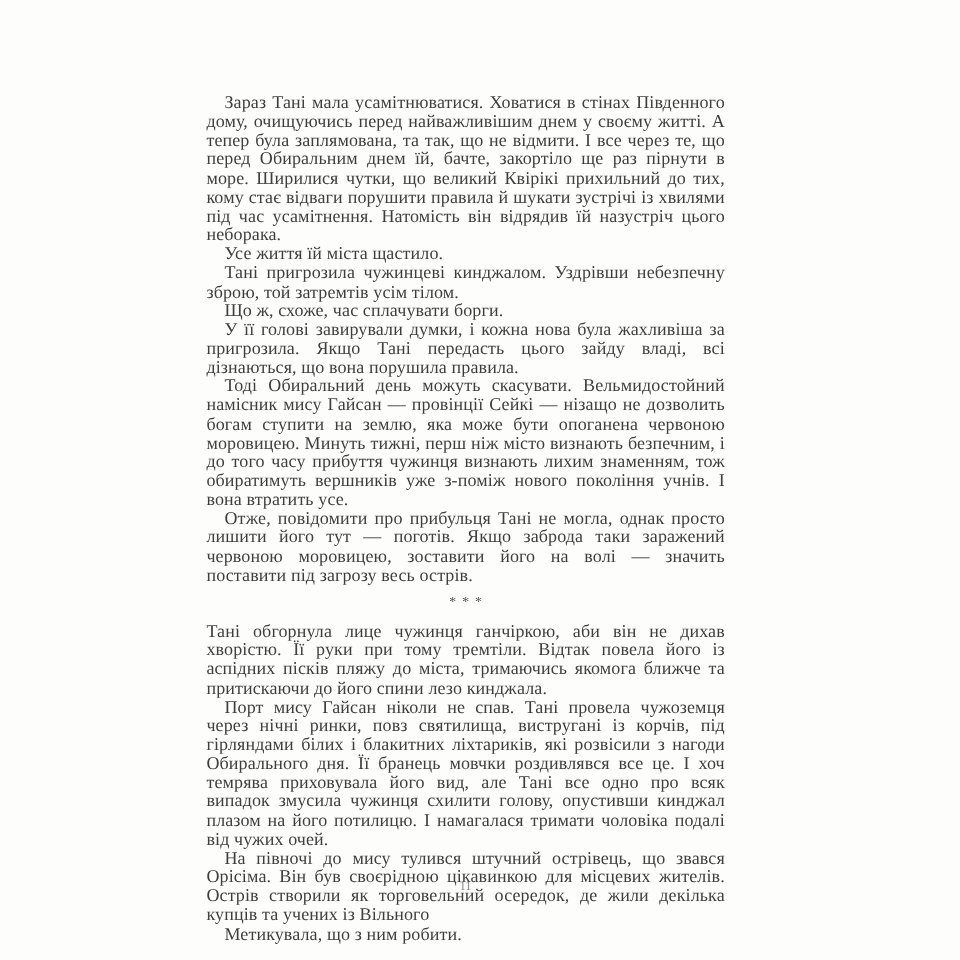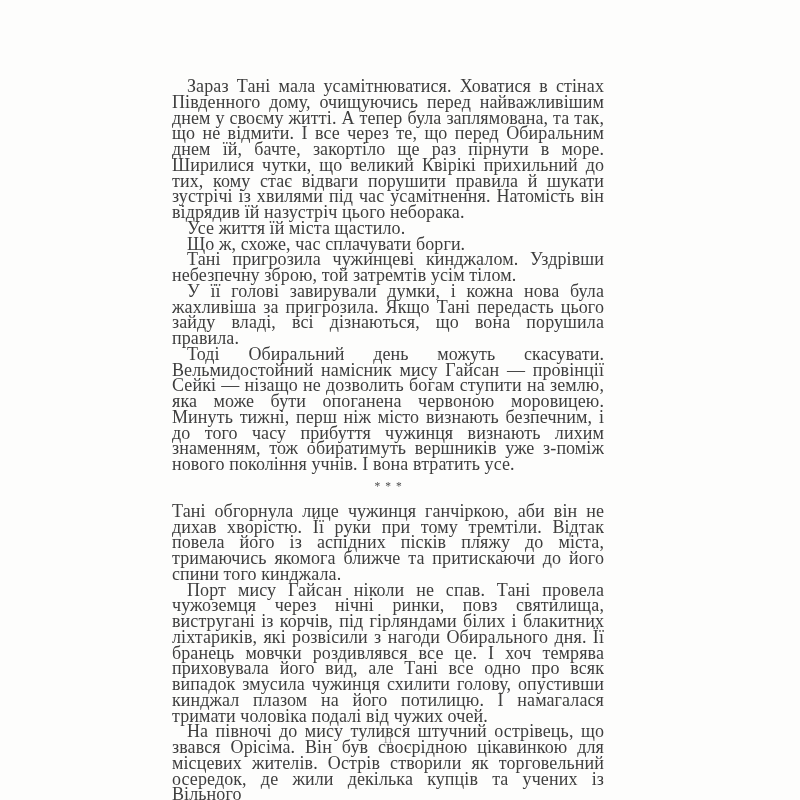--- a/index.html
+++ b/index.html
@@ -16,21 +16,21 @@
   }
   .text-block {
     position: absolute;
     left: 172px;
     top: 79px;
     width: 432px;
   }
   p.para {
     margin: 0;
     padding: 0;
-    font-size: 18px;
+    font-size: 15px;
     line-height: 15.75px;
     text-align: justify;
     text-indent: 15px;
     color: #3e3e3e;
     letter-spacing: 0.1px;
   }
   p.para.flush {
     text-indent: 0;
   }
   .separator {
@@ -55,28 +55,29 @@
 </style>
 </head>
 <body>
 
 <div>
 
   <main class="text-block">
 
     <p class="para">Зараз Тані мала усамітнюватися. Ховатися в стінах Південного дому, очищуючись перед найважливішим днем у своєму житті. А тепер була заплямована, та так, що не відмити. І все через те, що перед Обиральним днем їй, бачте, закортіло ще раз пірнути в море. Ширилися чутки, що великий Квірікі прихильний до тих, кому стає відваги порушити правила й шукати зустрічі із хвилями під час усамітнення. Натомість він відрядив їй назустріч цього неборака.</p>
     <p class="para">Усе життя їй міста щастило.</p>
+    <p class="para">Тані пригрозила чужинцеві кинджалом. Уздрівши небезпечну зброю, той затремтів усім тілом.</p>
     <p class="para">Що ж, схоже, час сплачувати борги.</p>
-    <p class="para">Тані пригрозила чужинцеві кинджалом. Уздрівши небезпечну зброю, той затремтів усім тілом.</p>
     <p class="para">У її голові завирували думки, і кожна нова була жахливіша за пригрозила. Якщо Тані передасть цього зайду владі, всі дізнаються, що вона порушила правила.</p>
     <p class="para">Тоді Обиральний день можуть скасувати. Вельмидостойний намісник мису Гайсан — провінції Сейкі — нізащо не дозволить богам ступити на землю, яка може бути опоганена червоною моровицею. Минуть тижні, перш ніж місто визнають безпечним, і до того часу прибуття чужинця визнають лихим знаменням, тож обиратимуть вершників уже з-поміж нового покоління учнів. І вона втратить усе.</p>
+    <p class="para">Отже, повідомити про прибульця Тані не могла, однак просто лишити його тут — поготів. Якщо заброда таки заражений червоною моровицею, зоставити його на волі — значить поставити під загрозу весь острів.</p>
 
     <div class="separator">***</div>
 
-    <p class="para flush">Тані обгорнула лице чужинця ганчіркою, аби він не дихав хворістю. Її руки при тому тремтіли. Відтак повела його із аспідних пісків пляжу до міста, тримаючись якомога ближче та притискаючи до його спини того кинджала.</p>
+    <p class="para flush">Тані обгорнула лице чужинця ганчіркою, аби він не дихав хворістю. Її руки при тому тремтіли. Відтак повела його із аспідних пісків пляжу до міста, тримаючись якомога ближче та притискаючи до його спини лезо кинджала.</p>
     <p class="para">Порт мису Гайсан ніколи не спав. Тані провела чужоземця через нічні ринки, повз святилища, вистругані із корчів, під гірляндами білих і блакитних ліхтариків, які розвісили з нагоди Обирального дня. Її бранець мовчки роздивлявся все це. І хоч темрява приховувала його вид, але Тані все одно про всяк випадок змусила чужинця схилити голову, опустивши кинджал плазом на його потилицю. І намагалася тримати чоловіка подалі від чужих очей.</p>
     <p class="para">На півночі до мису тулився штучний острівець, що звався Орісіма. Він був своєрідною цікавинкою для місцевих жителів. Острів створили як торговельний осередок, де жили декілька купців та учених із Вільного</p>
     <p class="para">Метикувала, що з ним робити.</p>
 
   </main>
 
   <footer class="page-number">11</footer>
 
 </div>
 

